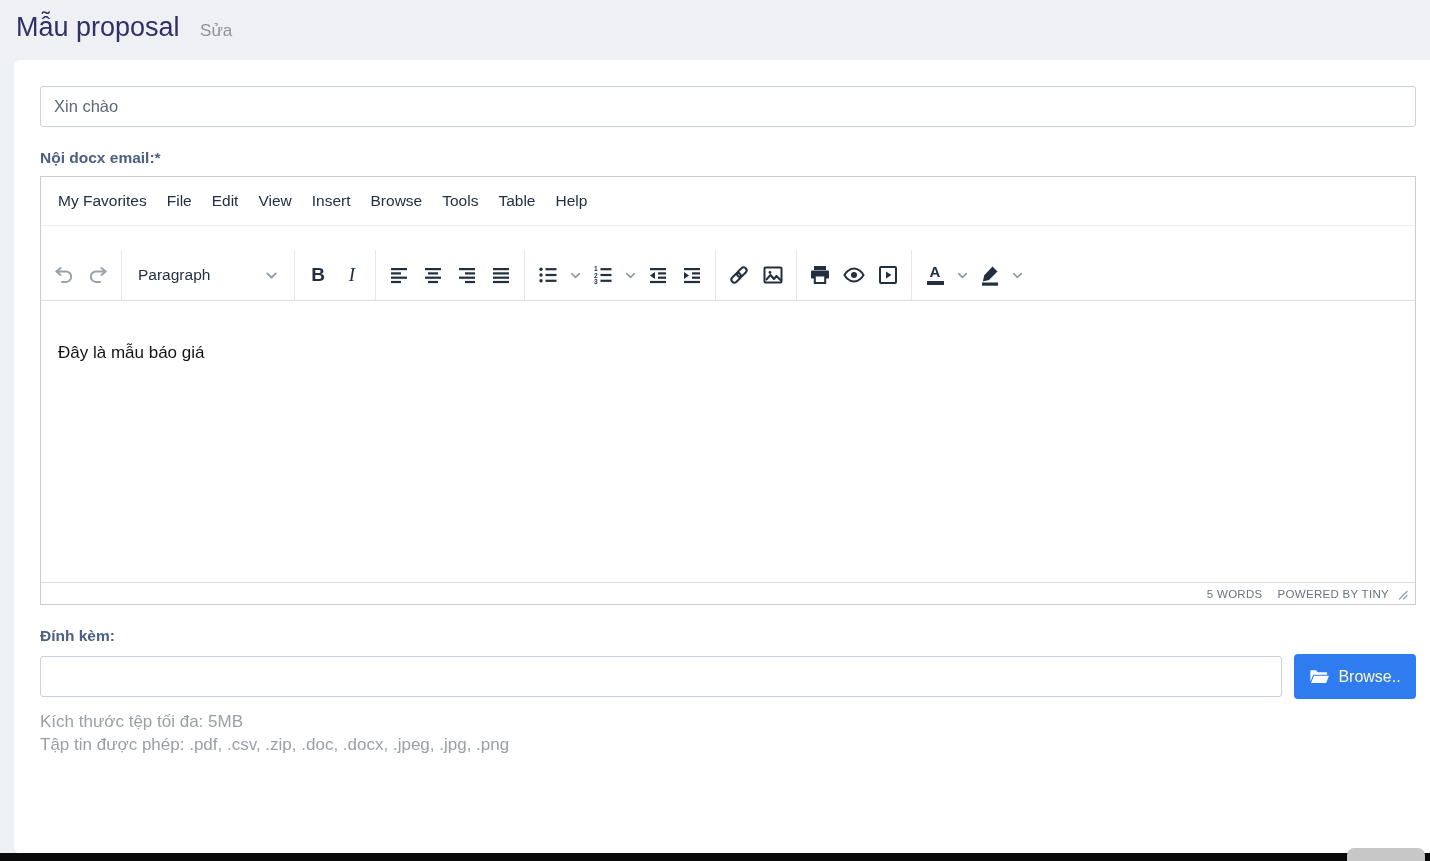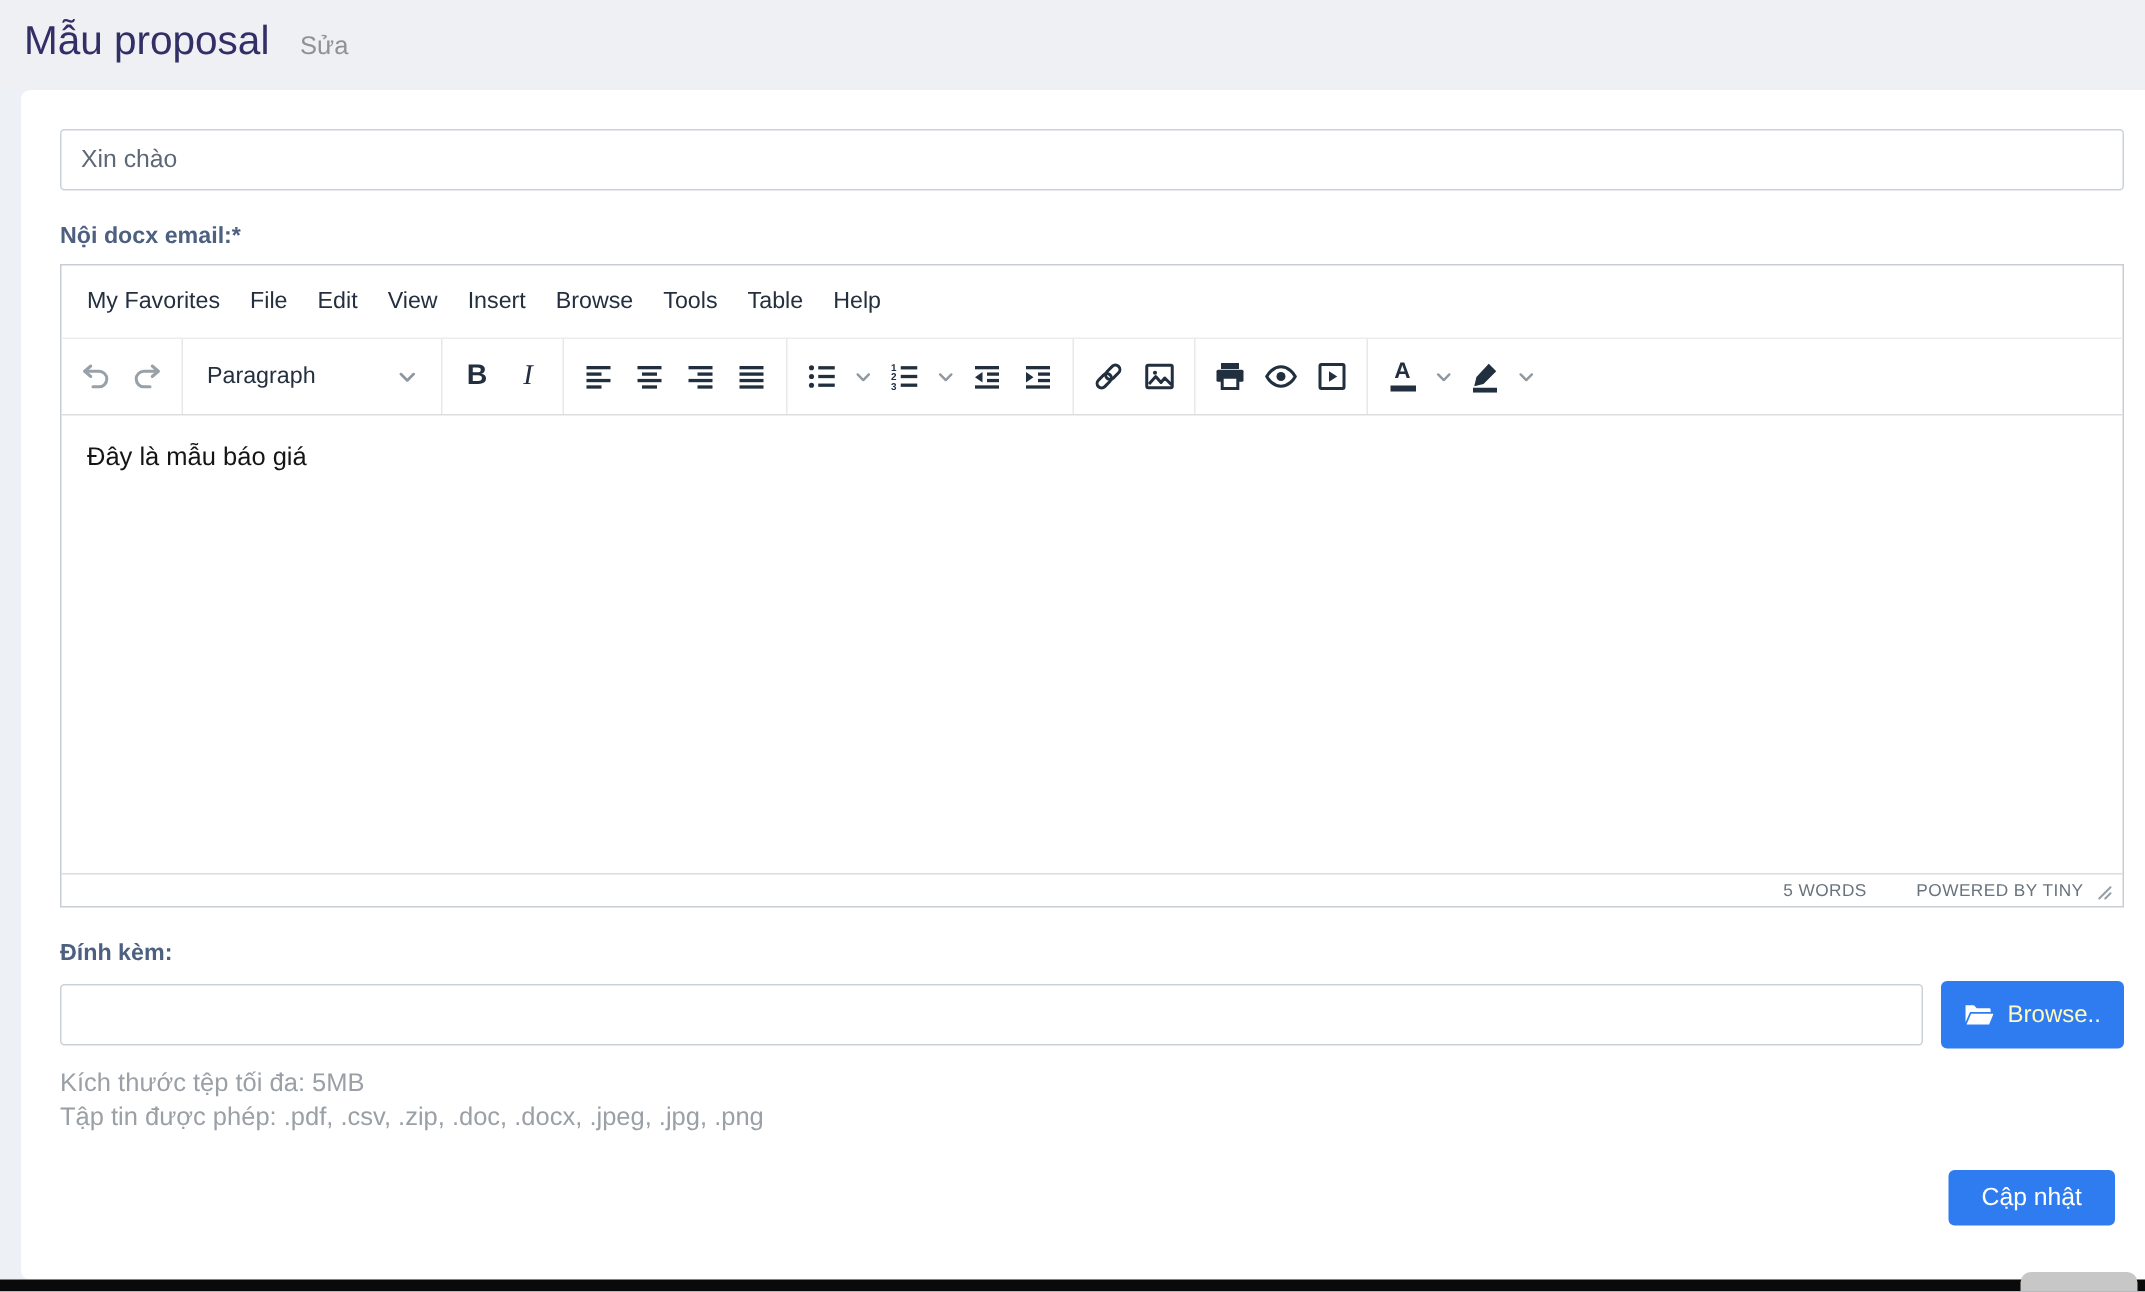--- a/index.html
+++ b/index.html
@@ -20,21 +20,21 @@
     background:#fff; border-radius:6px; padding:26px;
   }
   .field-label { color:#4d6080; font-weight:700; font-size:15.5px; margin-bottom:9px; }
   .section { margin-top:22px; }
   .text-input {
     width:100%; height:41px; border:1px solid #cbd1d9; border-radius:3px;
     padding:0 13px; font-size:16.5px; color:#5d6876; background:#fff;
     font-family:inherit; outline:none;
   }
   
-  .editor { border:1px solid #c8cdd4; height:429px; display:flex; flex-direction:column; background:#fff; }
+  .editor { border:1px solid #c8cdd4; height:429px; display:flex; flex-direction:column; background:#fff;gap:24px; }
   .menubar { display:flex; align-items:center; height:49px; padding:0 7px; border-bottom:1px solid #ebedef; flex:none; }
   .menu-item { padding:5px 10px; font-size:15.5px; color:#24303f; border-radius:3px; cursor:pointer; white-space:nowrap; }
   .toolbar { display:flex; align-items:stretch; height:51px; border-bottom:1px solid #d9dde0; flex:none; }
   .tb-group { display:flex; align-items:center; padding:0 6px; }
   .tb-group + .tb-group { border-left:1px solid #e6e8ea; }
   .tb-btn {
     width:34px; height:34px; display:flex; align-items:center; justify-content:center;
     color:#222f3e; border-radius:3px; cursor:pointer; background:transparent; border:none;
   }
   .tb-btn.narrow { width:21px; }
@@ -48,21 +48,21 @@
   }
   .color-split { display:flex; flex-direction:column; align-items:center; justify-content:center; }
   .color-split .letter { font-size:15px; font-weight:700; line-height:14px; color:#222f3e; }
   .color-split .bar { width:17px; height:3.5px; background:#222f3e; margin-top:2px; }
   .content-area { flex:1; padding:18px 17px; font-size:17px; color:#141414; outline:none; }
   .statusbar {
     height:22px; border-top:1px solid #d9dde0; display:flex; align-items:center;
     justify-content:flex-end; padding:0 7px; flex:none;
   }
   .status-text { font-size:11.5px; color:#68737e; letter-spacing:.3px; }
-  .wordcount { margin-right:33px; cursor:pointer; }
+  .wordcount { margin-right:15px; cursor:pointer; }
   .branding { cursor:pointer; }
   .resize-handle { margin-left:7px; cursor:nwse-resize; display:flex; }
   
   .attach-row { display:flex; align-items:center; gap:12px; margin-top:9px; }
   .attach-input { flex:1; height:41px; border:1px solid #cbd1d9; border-radius:3px; background:#fff; font-family:inherit; }
   .browse-btn {
     flex:none; width:122px; height:45px; background:#2e7cf0; border:none; border-radius:4px;
     color:#fef9c3; font-size:16px; display:flex; align-items:center; justify-content:center; gap:9px; cursor:pointer;
     font-family:inherit;
   }
@@ -321,19 +321,16 @@
           <path d="M5.6 8.2 H22 l-3.2 8 H2.2 Z"></path>
         </svg>
         <span>Browse..</span>
       </button>
     </div>
     <div class="hint first">Kích thước tệp tối đa: 5MB</div>
     <div class="hint">Tập tin được phép: .pdf, .csv, .zip, .doc, .docx, .jpeg, .jpg, .png</div>
   </div>
 
   
-  <div class="submit-row">
-    <button class="submit-btn">Cập nhật</button>
-  </div>
 </div>
 
 <div class="corner-pill"></div>
 <div class="bottom-bar"></div>
 
 </body></html>

